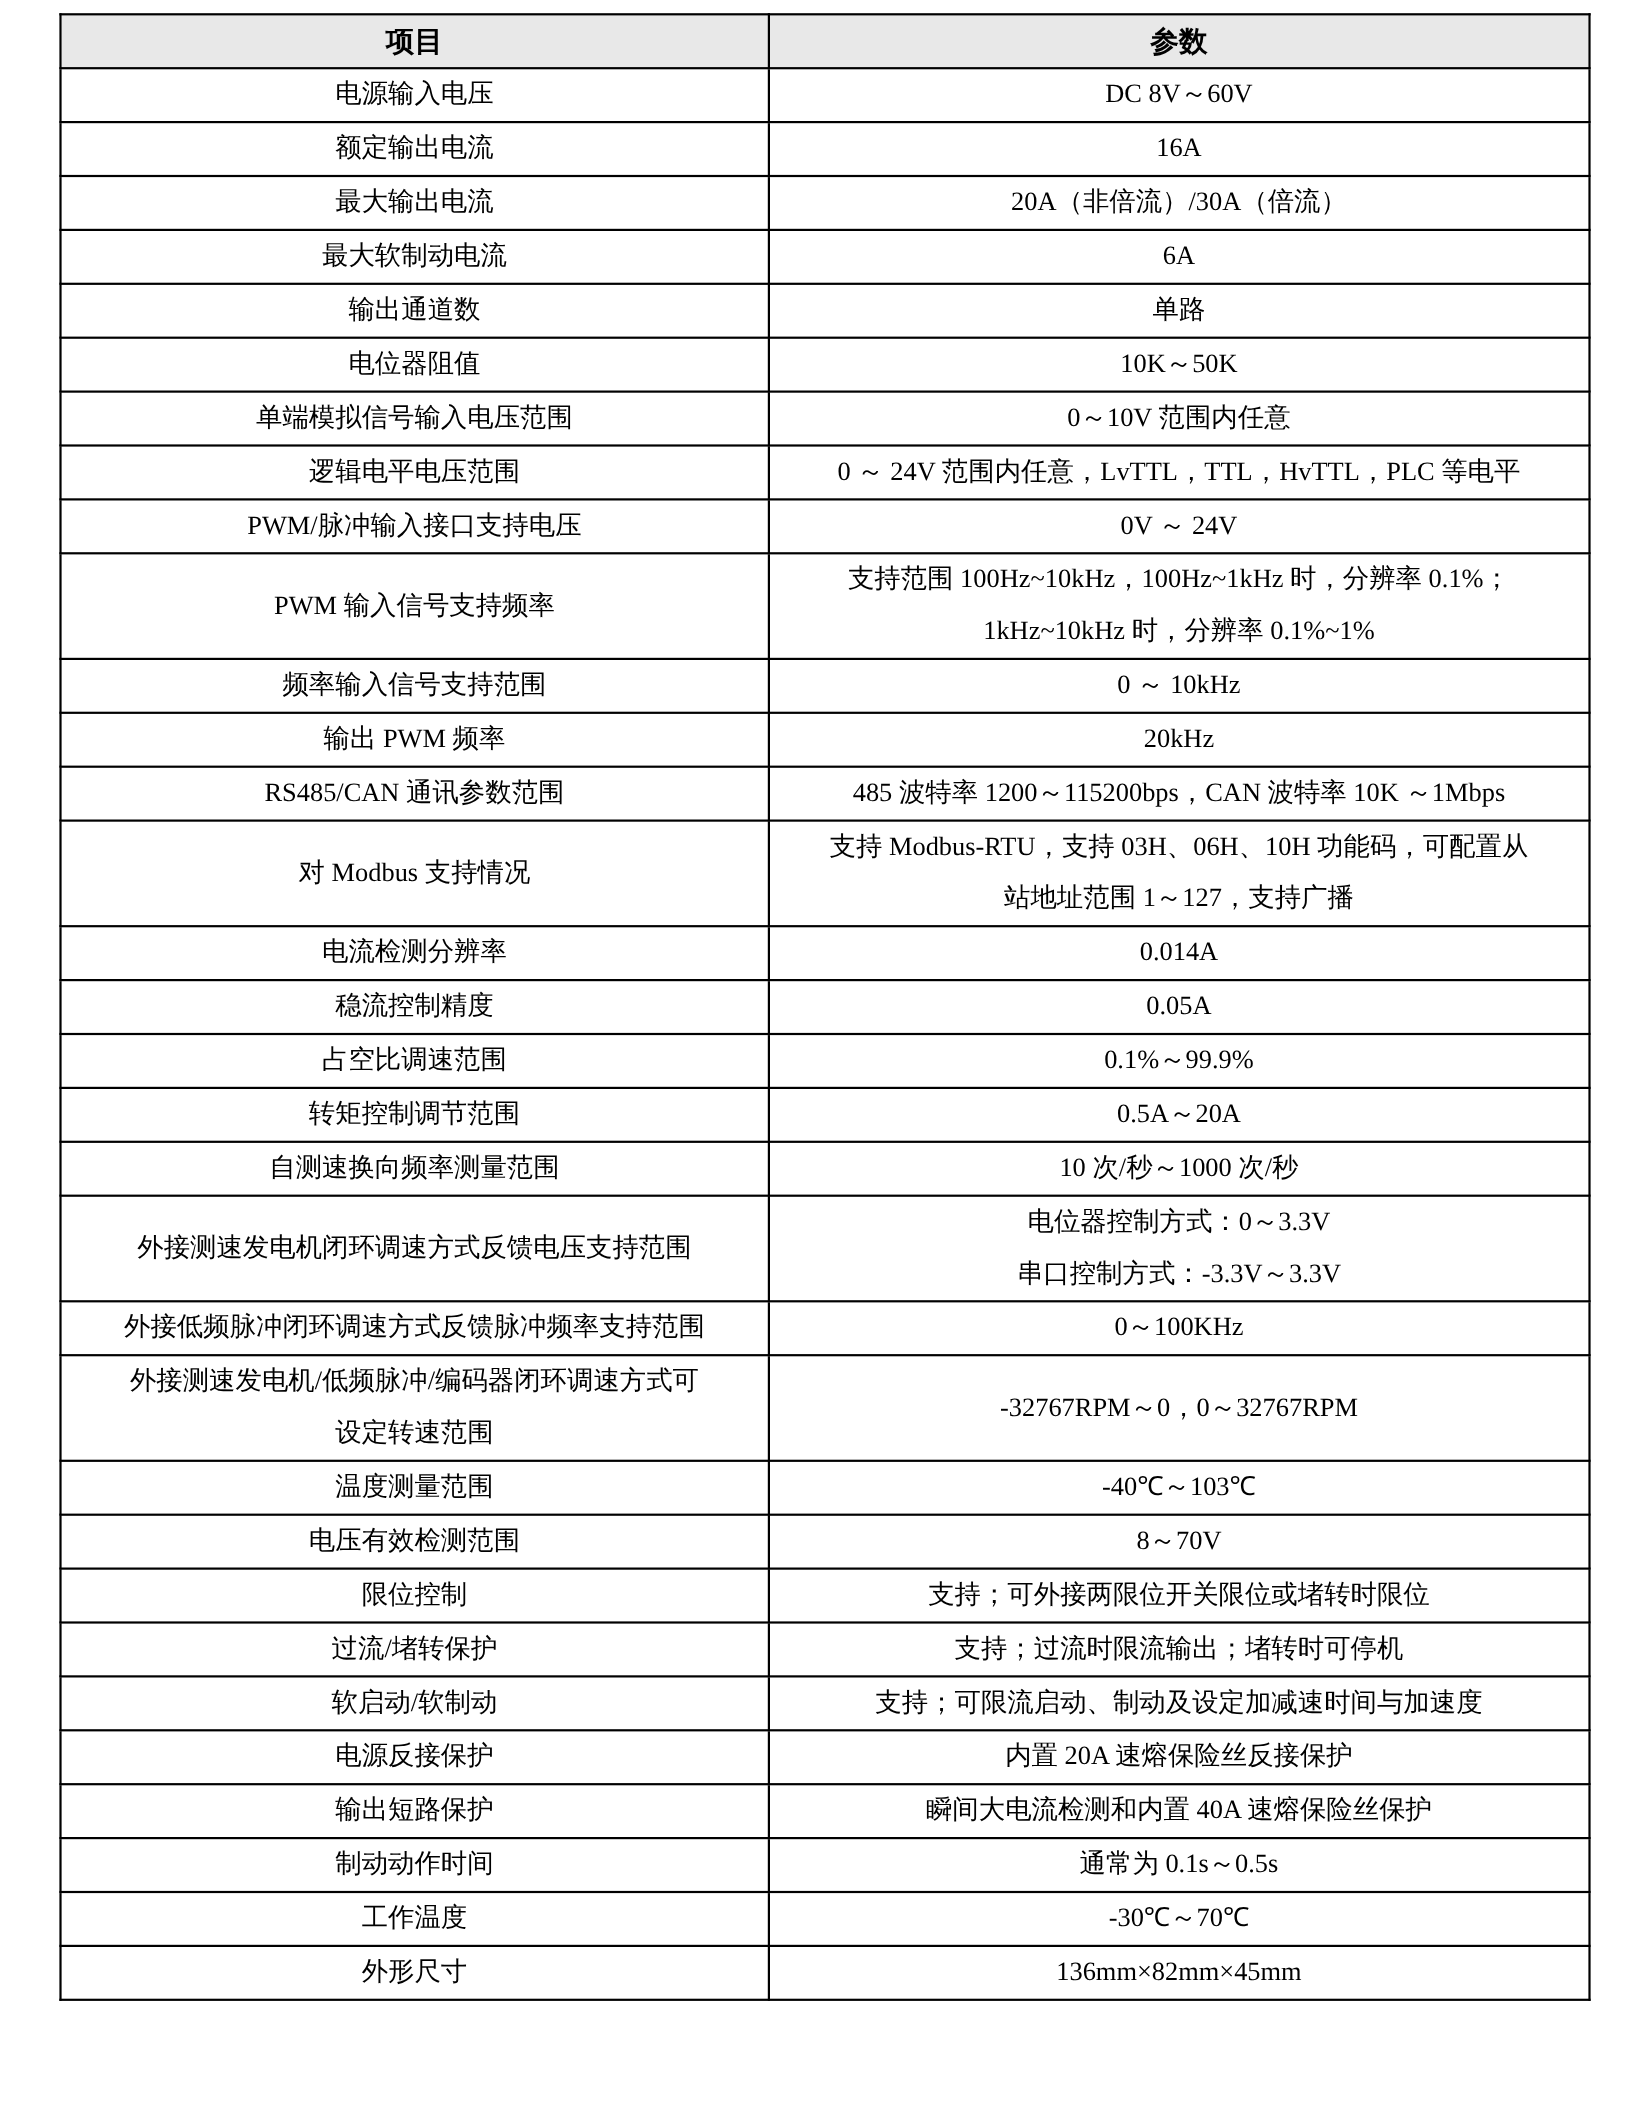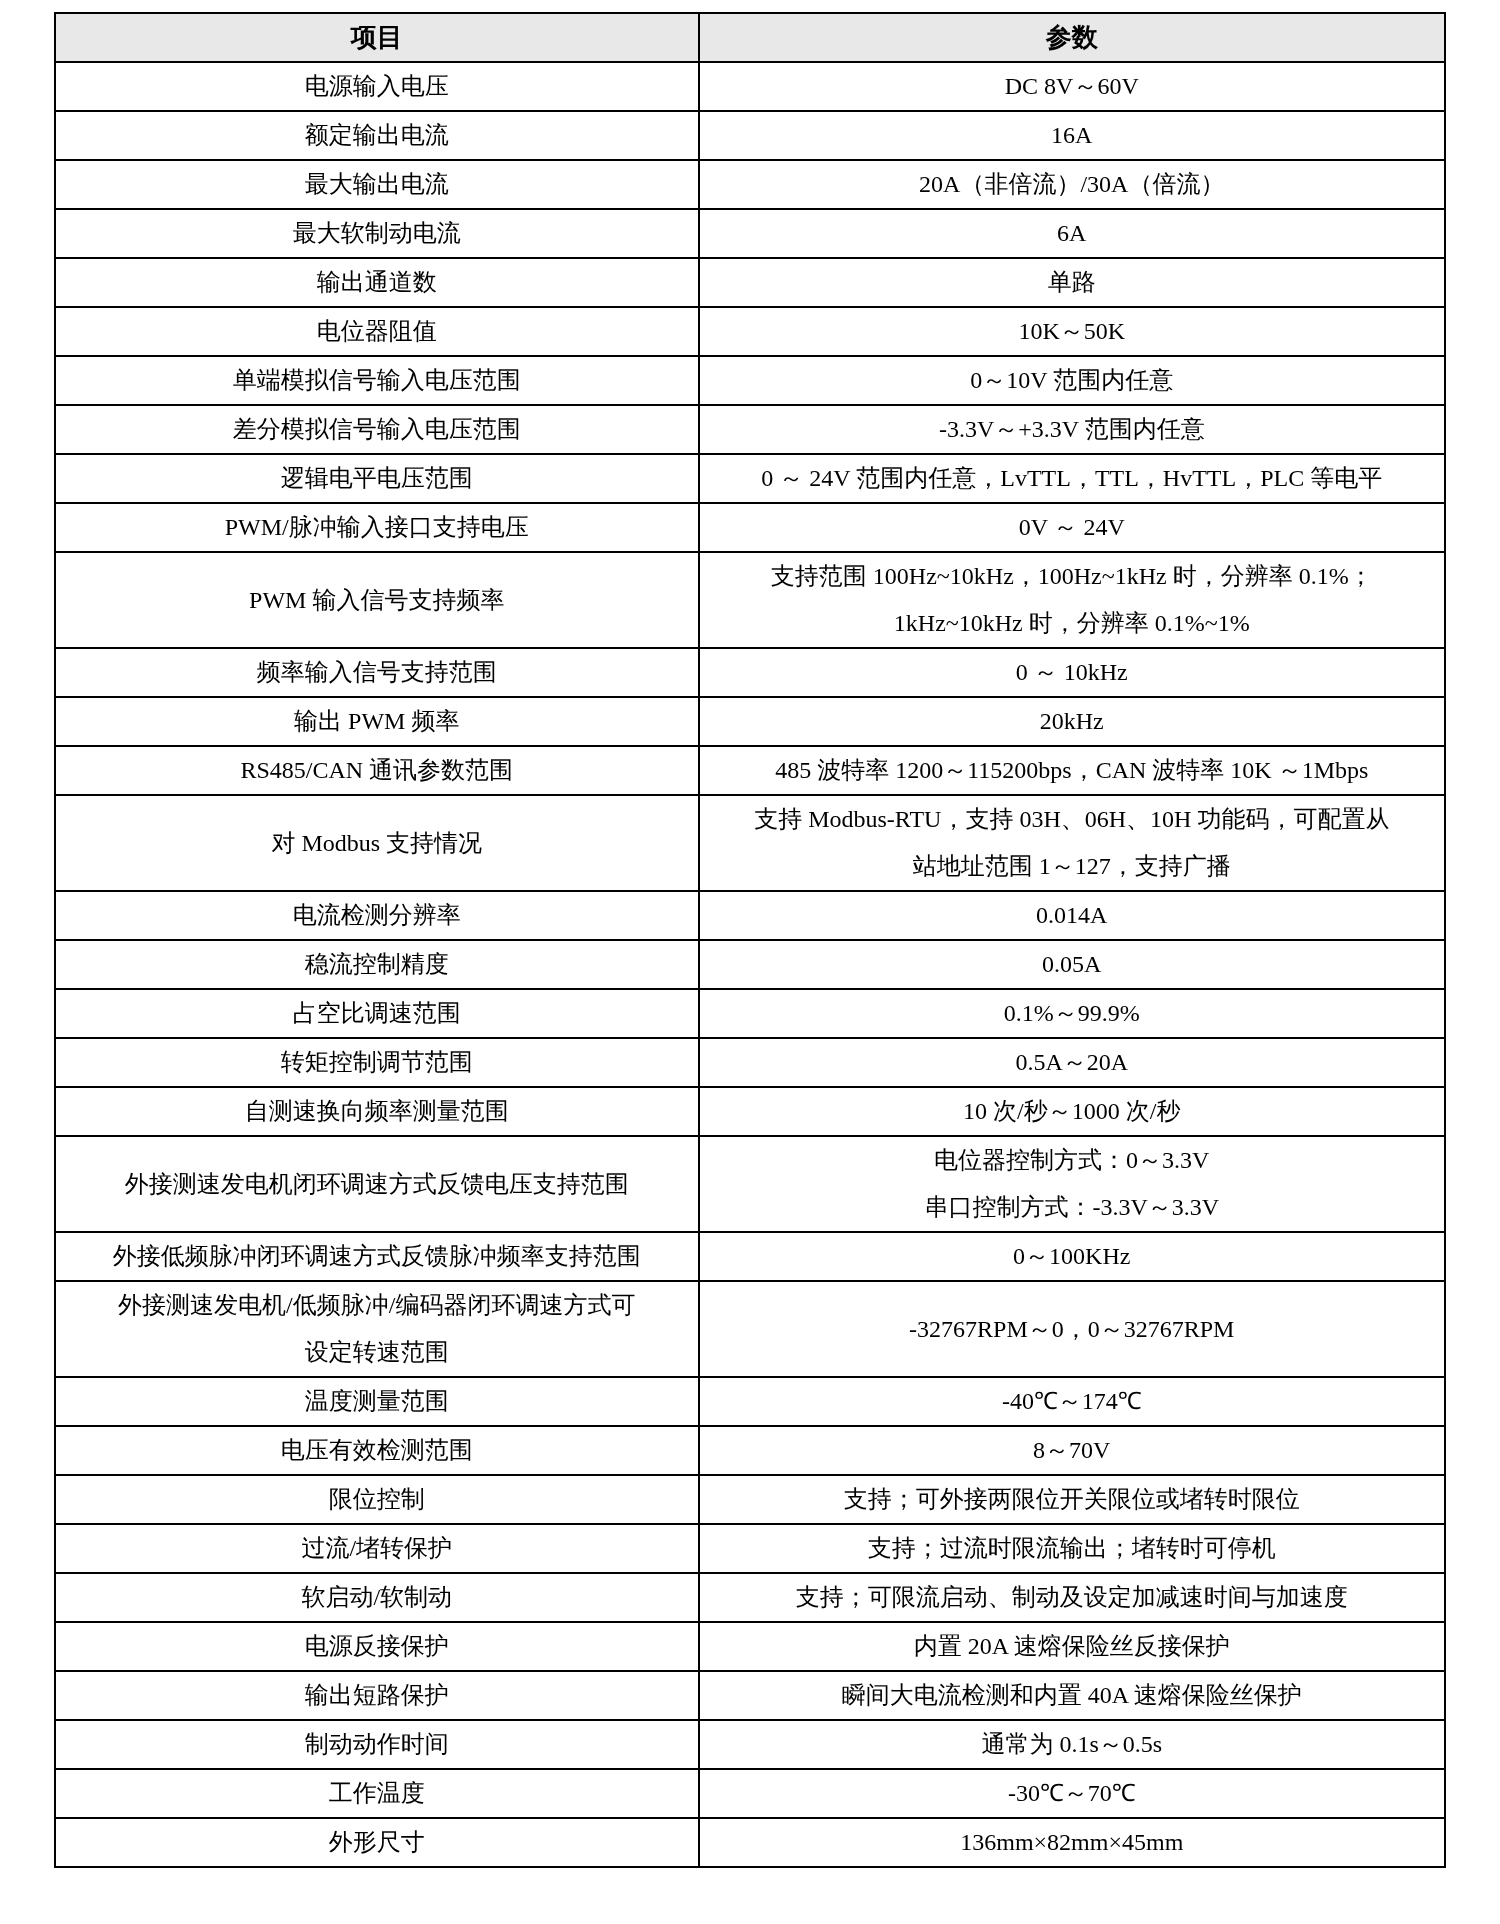--- a/index.html
+++ b/index.html
@@ -91,24 +91,20 @@
     <td class="item-cell">电位器阻值</td>
     <td class="param-cell">10K～50K</td>
   </tr>
 
 
   <tr>
     <td class="item-cell">单端模拟信号输入电压范围</td>
     <td class="param-cell">0～10V 范围内任意</td>
   </tr>
 
-  <tr>
-    <td class="item-cell">差分模拟信号输入电压范围</td>
-    <td class="param-cell">-3.3V～+3.3V 范围内任意</td>
-  </tr>
 
   <tr>
     <td class="item-cell">逻辑电平电压范围</td>
     <td class="param-cell">0 ～ 24V 范围内任意，LvTTL，TTL，HvTTL，PLC 等电平</td>
   </tr>
 
   <tr>
     <td class="item-cell">PWM/脉冲输入接口支持电压</td>
     <td class="param-cell">0V ～ 24V</td>
   </tr>
@@ -177,21 +173,21 @@
   </tr>
 
   <tr>
     <td class="item-cell">外接测速发电机/低频脉冲/编码器闭环调速方式可
 设定转速范围</td>
     <td class="param-cell">-32767RPM～0，0～32767RPM</td>
   </tr>
 
   <tr>
     <td class="item-cell">温度测量范围</td>
-    <td class="param-cell">-40℃～174℃</td>
+    <td class="param-cell">-40℃～103℃</td>
   </tr>
 
   <tr>
     <td class="item-cell">电压有效检测范围</td>
     <td class="param-cell">8～70V</td>
   </tr>
 
   <tr>
     <td class="item-cell">限位控制</td>
     <td class="param-cell">支持；可外接两限位开关限位或堵转时限位</td>

